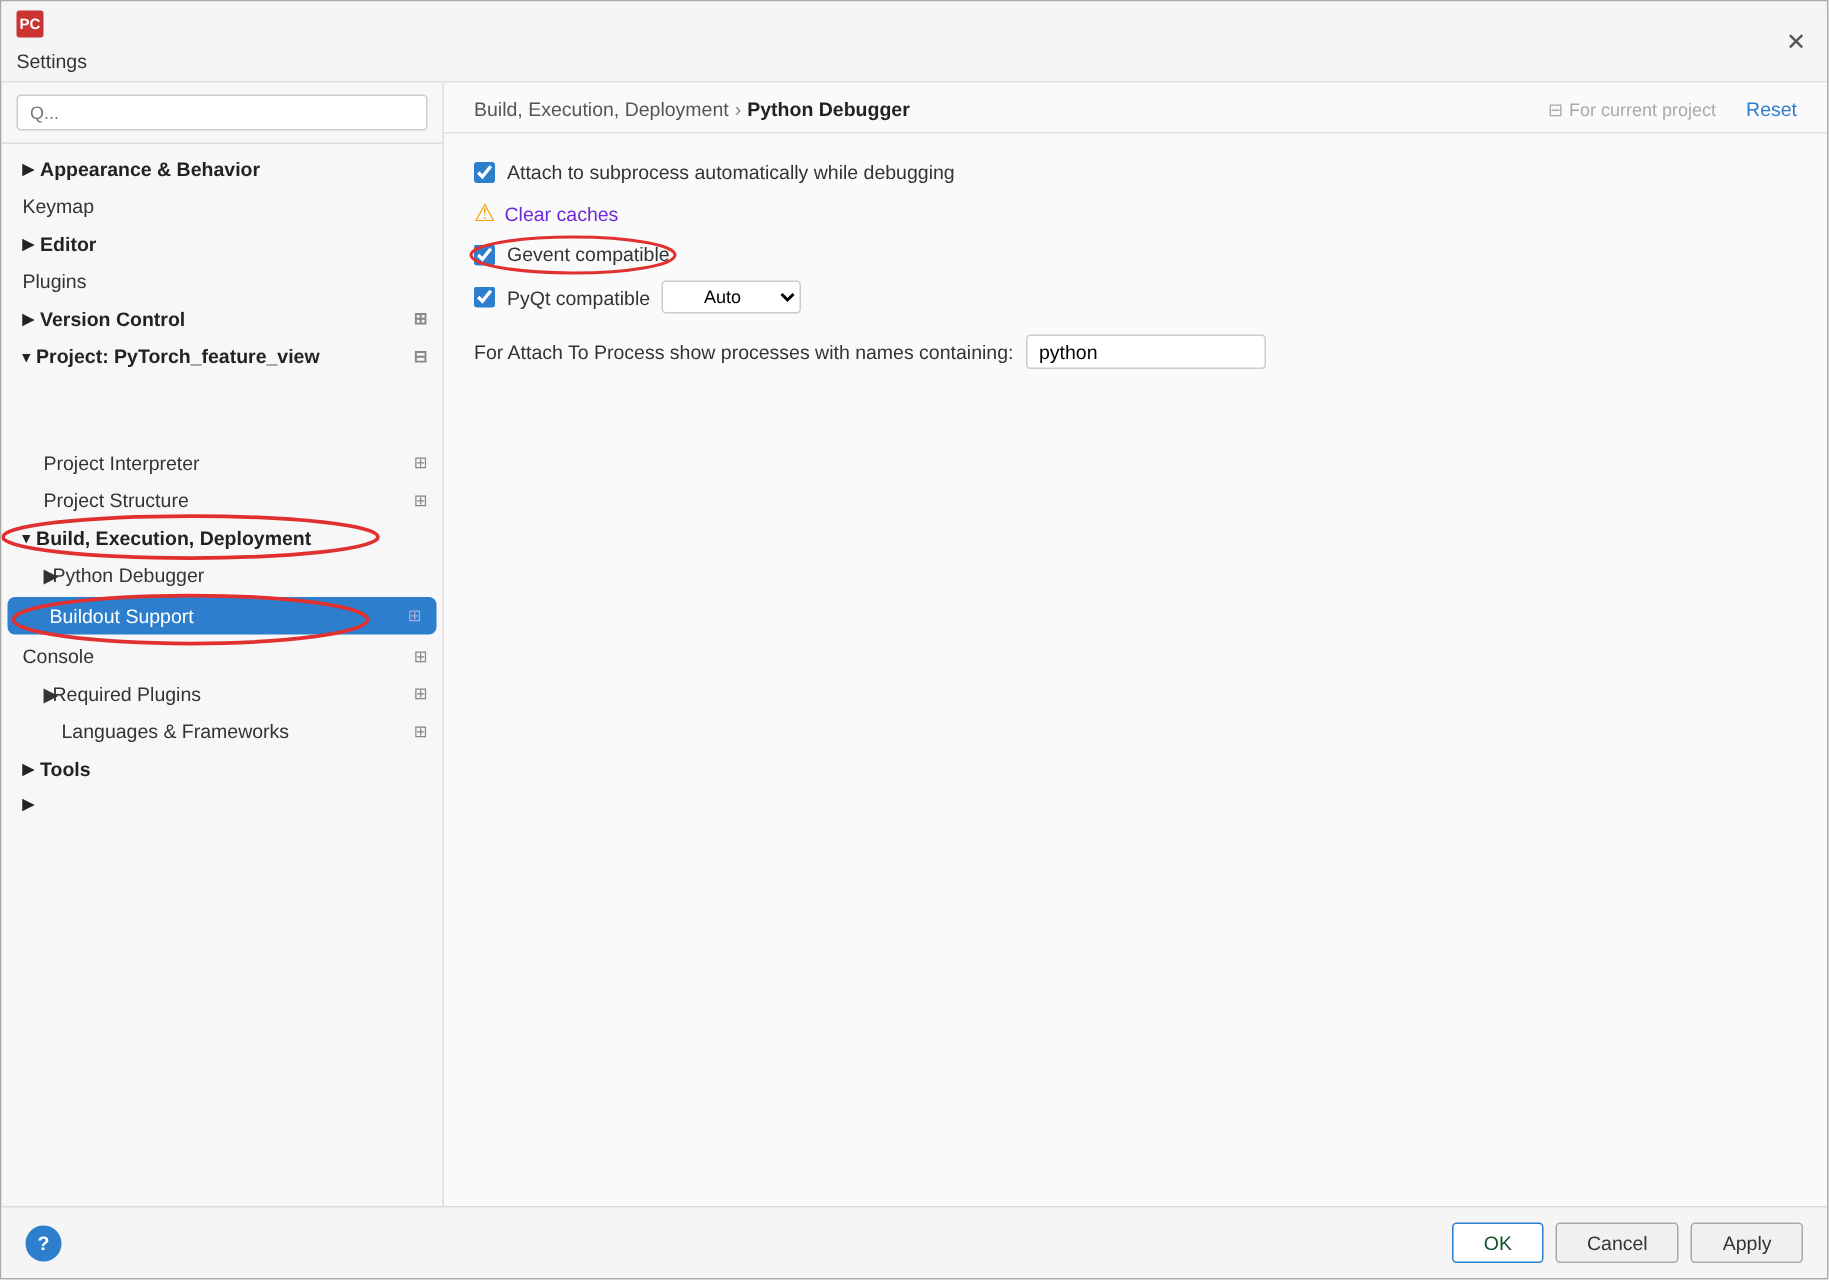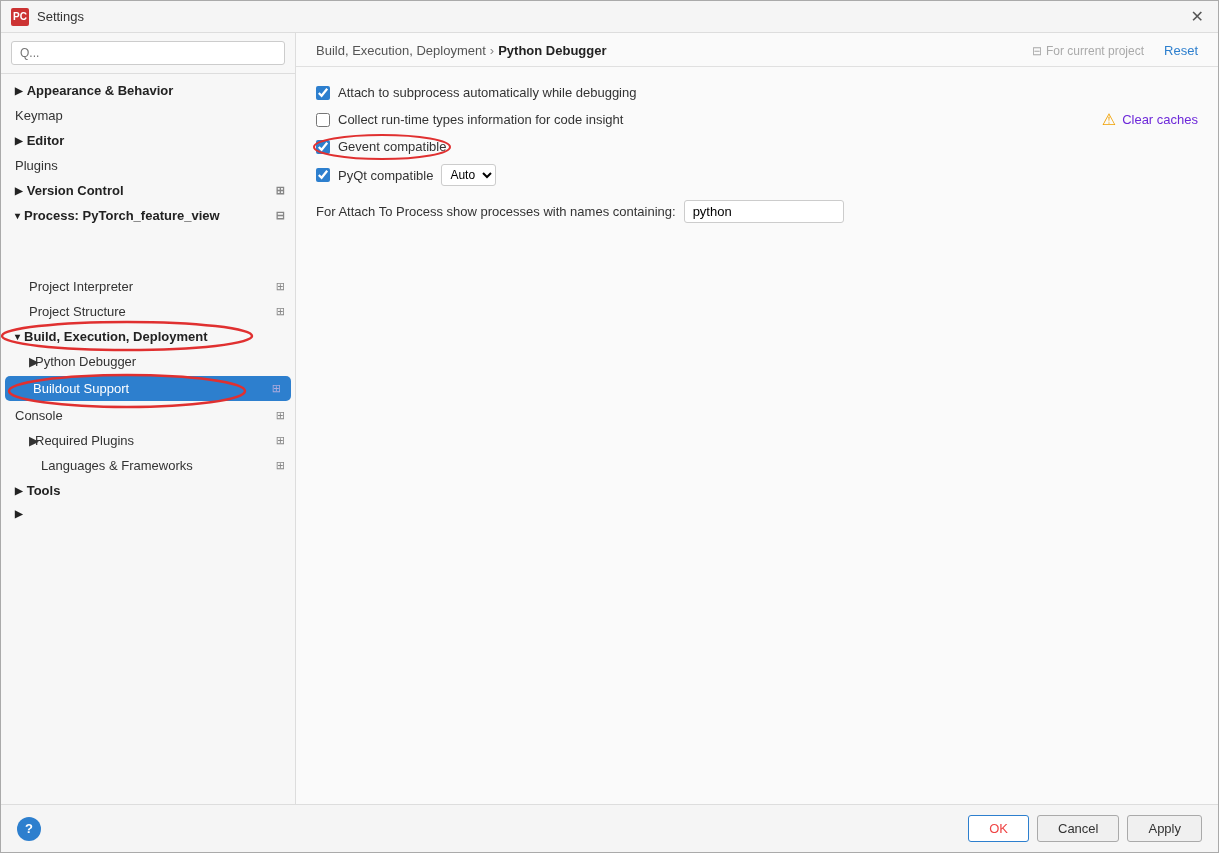--- a/index.html
+++ b/index.html
@@ -21,22 +21,23 @@
       display: flex;
       align-items: center;
       justify-content: space-between;
       background: #f5f5f5;
       border-bottom: 1px solid #ddd;
       padding: 6px 10px;
       flex-shrink: 0;
     }
     .title-bar-left {
       display: flex;
-      align-items: center;
+      align-items: flex-start;
       gap: 8px;
+      flex-direction: column;
     }
     .title-bar-icon {
       width: 18px;
       height: 18px;
       background: #cc3333;
       border-radius: 2px;
       display: flex; align-items: center; justify-content: center;
       font-size: 10px; color: white; font-weight: bold;
     }
     .title-bar-title { font-size: 13px; color: #333; }
@@ -215,21 +216,21 @@
       border-radius: 3px;
       padding: 3px 8px;
       font-size: 13px;
       width: 160px;
       background: #fff;
     }
 
     .select-dropdown {
       border: 1px solid #ccc;
       border-radius: 3px;
-      padding: 2px 4px;
+      padding: 2px 23px;
       font-size: 12px;
       background: #fff;
       cursor: pointer;
     }
 
     
     .footer {
       display: flex;
       align-items: center;
       justify-content: space-between;
@@ -264,21 +265,21 @@
       font-size: 13px;
       border: 1px solid #aaa;
       border-radius: 3px;
       cursor: pointer;
       background: #f0f0f0;
       color: #333;
     }
     .btn.primary {
       background: #fff;
       border-color: #2d7fce;
-      color: #ef4444;
+      color: #14532d;
     }
 
     
     .red-circle-overlay {
       position: absolute;
       pointer-events: none;
     }
 
   </style>
 </head>
@@ -323,21 +324,21 @@
         </div>
 
         <div class="nav-item section-header">
           <span class="chevron">▶</span>
           <span>Version Control</span>
           <span class="nav-item-icon-right">⊞</span>
         </div>
 
         <div class="nav-item section-header">
           <span class="chevron">▾</span>
-          <span>Process: PyTorch_feature_view</span>
+          <span>Project: PyTorch_feature_view</span>
           <span class="nav-item-icon-right">⊟</span>
         </div>
 
         <div class="nav-item indent-1" style="padding-left: 28px;">
           <span>Project Interpreter</span>
           <span class="nav-item-icon-right">⊞</span>
         </div>
 
         <div class="nav-item" style="padding-left: 28px;">
           <span>Project Structure</span>
@@ -419,24 +420,20 @@
       <div class="panel-body">
 
         
         <div class="option-row">
           <input type="checkbox" checked="" style="">
           <label class="option-label">Attach to subprocess automatically while debugging</label>
         </div>
 
         
         <div style="display:flex; align-items:center; justify-content:space-between; margin-bottom:10px;">
-          <div class="option-row" style="margin-bottom:0;">
-            <input type="checkbox" style="">
-            <label class="option-label">Collect run-time types information for code insight</label>
-          </div>
           <div class="warning-row">
             <span class="warning-icon">⚠</span>
             <a class="clear-caches-link" href="#">Clear caches</a>
           </div>
         </div>
 
         
         <div style="position:relative; display:inline-block; margin-bottom:10px;">
           <div class="option-row" style="margin-bottom:0;">
             <input type="checkbox" checked="" style="">

